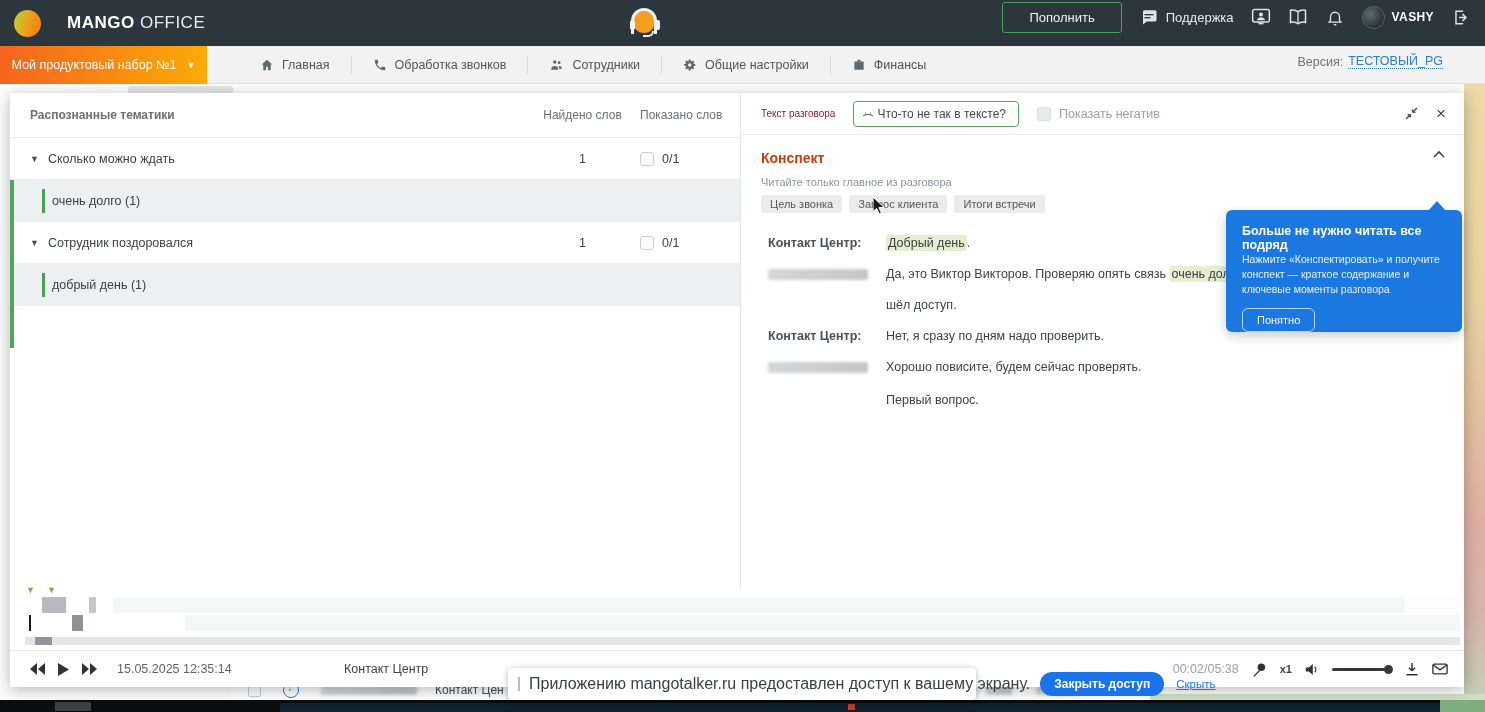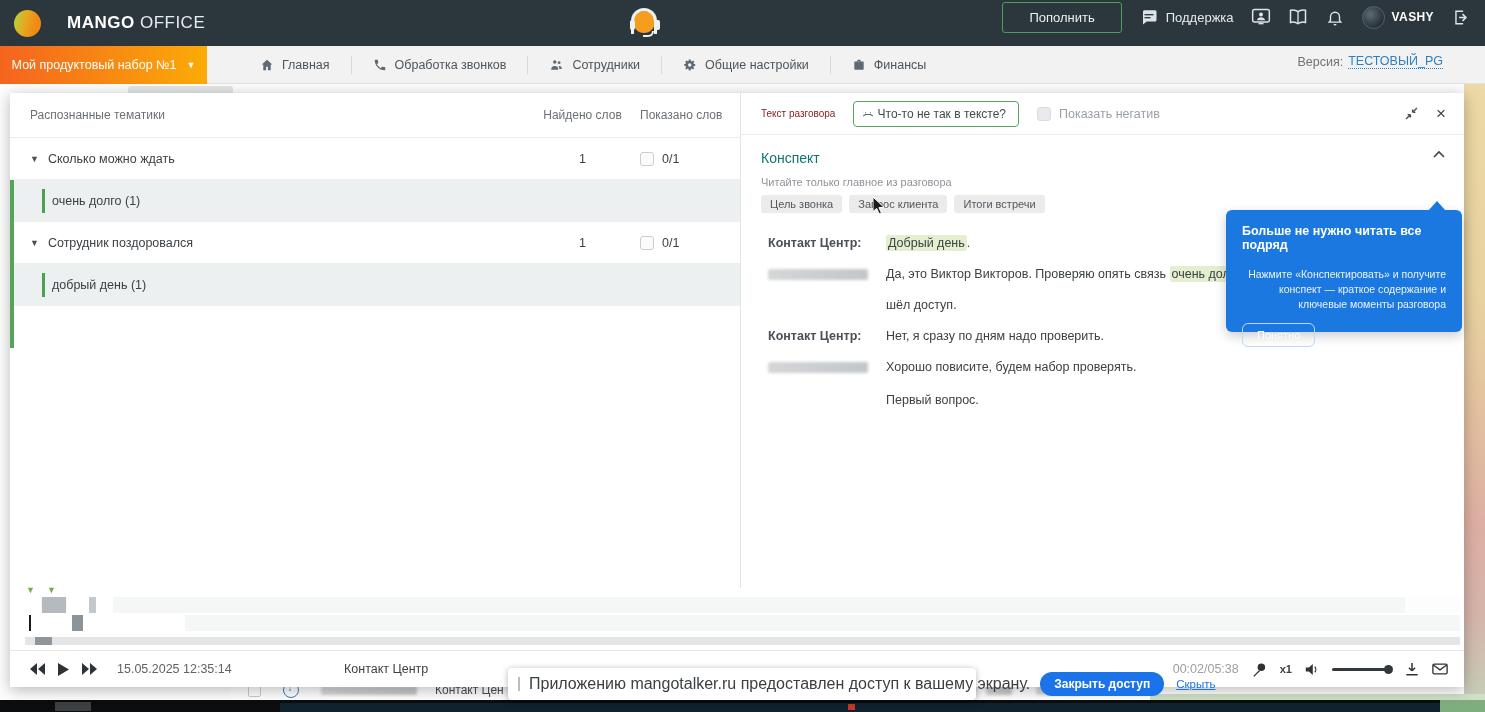--- a/index.html
+++ b/index.html
@@ -83,21 +83,21 @@
   .lpanel { position:relative; width:731px; border-right:1px solid #e4e4e4; }
   .lp-header { height:42px; display:flex; align-items:center; justify-content:space-between;
     padding:0 22px 0 20px; border-bottom:1px solid #ececec; }
   .lp-title { font-size:14px; color:#34383b; font-weight:bold; }
   .engine-badge { display:flex; align-items:center; gap:6px; background:#e9f3e4;
     border-left:3px solid #57a35d; padding:5px 10px; font-size:12px; color:#44494d; cursor:pointer; }
   .info-i { width:13px; height:13px; border:1px solid #8a9094; border-radius:50%; color:#8a9094;
     font-size:9px; display:inline-flex; align-items:center; justify-content:center; font-style:italic; }
   .lp-cols { height:45px; display:flex; align-items:center; border-bottom:1px solid #ececec;
     font-size:12px; color:#6b7075; padding-left:20px; }
-  .col-topic { flex:1; }
+  .col-topic { flex:1;font-weight:bold; }
   .col-found { width:95px; text-align:center; }
   .col-shown { width:110px; text-align:left; padding-left:10px; }
   .green-rail { position:absolute; left:0; top:87px; width:4px; height:168px; background:#55a457; }
   .t-row { height:42px; display:flex; align-items:center; border-bottom:1px solid #efefef;
     padding-left:20px; font-size:12.5px; color:#3c4145; cursor:pointer; }
   .t-row.word { background:#edf0f1; padding-left:32px; }
   .row-caret { font-size:9px; color:#4a4f54; margin-right:9px; }
   .word-bar { width:3px; height:24px; background:#4ca052; margin-right:7px; }
   .t-label { flex:1; }
   .t-found { width:95px; text-align:center; color:#3c4145; }
@@ -113,21 +113,21 @@
     background:#fff; padding:5px 12px; font-size:12px; color:#3f4a52; cursor:pointer; }
   .sad-icon { display:inline-block; transform:rotate(90deg); font-size:10px; color:#3f4a52; letter-spacing:-1px; }
   .chk-negative { display:flex; align-items:center; gap:8px; color:#9aa0a6; font-size:12.5px; cursor:pointer; }
   .chk-box { width:14px; height:14px; background:#e8eaed; border:1px solid #dadce0; border-radius:3px; }
   .rp-header-icons { margin-left:auto; display:flex; align-items:center; gap:16px; }
   .hdr-ic { width:14px; height:14px; cursor:pointer; color:#4a4f54; display:inline-flex;
     align-items:center; justify-content:center; }
   .close-x { font-size:17px; color:#3f4447; line-height:1; }
 
   .summary { position:relative; padding:15px 16px 0 20px; }
-  .summary-title { font-size:14px; color:#0f766e; }
+  .summary-title { font-size:14px; color:#c2410c;font-weight:bold; }
   .summary-chevron { position:absolute; right:18px; top:15px; cursor:pointer; }
   .summary-hint { margin-top:10px; font-size:11px; color:#8f9499; }
   .chips { display:flex; gap:7px; margin-top:7px; }
   .chip { background:#ebebeb; border-radius:3px; padding:3px 9px; font-size:11px; color:#53585d; cursor:pointer; }
   .btn-summarize { position:absolute; right:12px; top:82px; background:#2f9e44; color:#fff; border:none;
     border-radius:4px; font-size:12.5px; padding:6px 14px; cursor:pointer; }
 
   .messages { position:absolute; left:27px; top:135px; width:660px; }
   .msg { display:flex; }
   .msg-speaker { width:118px; font-size:12.5px; font-weight:bold; color:#4a5056; line-height:31px; flex-shrink:0; }
@@ -135,21 +135,21 @@
   .msg-text { font-size:12.5px; color:#3c4145; line-height:31px; max-width:372px; }
   .hl { background:#e4efd0; border-radius:2px; padding:1px 2px; }
 
   
   .tooltip { position:absolute; left:485px; top:117px; width:236px; height:122px;
     background:#1b78e0; border-radius:6px; color:#fff; padding:14px 16px;
     box-shadow:0 4px 12px rgba(0,0,0,.2); }
   .tooltip-arrow { position:absolute; left:202px; top:-9px; width:0; height:0;
     border-left:9px solid transparent; border-right:9px solid transparent; border-bottom:10px solid #1b78e0; }
   .tt-title { font-size:12.5px; font-weight:bold; }
-  .tt-body { margin-top:15px; font-size:10.5px; line-height:1.45; color:#eaf2fd;text-align:right; }
+  .tt-body { margin-top:0; font-size:10.5px; line-height:1.45; color:#eaf2fd; }
   .tt-btn { margin-top:10px; background:transparent; border:1px solid #bcd7f7; border-radius:6px;
     color:#fff; font-size:11px; padding:5px 14px; cursor:pointer; }
 
   
   .cursor { position:absolute; left:132px; top:104px; z-index:50; }
 
   
   .wave-area { position:relative; height:62px; flex-shrink:0; }
   .marker { position:absolute; top:-3px; font-size:9px; color:#76b045; }
   .track { position:absolute; left:15px; width:1435px; height:16px; background:#f5f6f6; }
@@ -416,21 +416,21 @@
           <div class="msg">
             <div class="msg-speaker"><span class="redact"></span></div>
             <div class="msg-text"><span>Да, это Виктор Викторов. Проверяю опять связь </span><span class="hl">очень долго</span><span> шёл доступ.</span></div>
           </div>
           <div class="msg">
             <div class="msg-speaker">Контакт Центр:</div>
             <div class="msg-text">Нет, я сразу по дням надо проверить.</div>
           </div>
           <div class="msg">
             <div class="msg-speaker"><span class="redact"></span></div>
-            <div class="msg-text">Хорошо повисите, будем набор проверять.</div>
+            <div class="msg-text">Хорошо повисите, будем сейчас проверять.</div>
           </div>
           <div class="msg">
             <div class="msg-speaker"></div>
             <div class="msg-text">Первый вопрос.</div>
           </div>
         </div>
 
         <div class="tooltip">
           <div class="tooltip-arrow"></div>
           <div class="tt-title">Больше не нужно читать все подряд</div>

